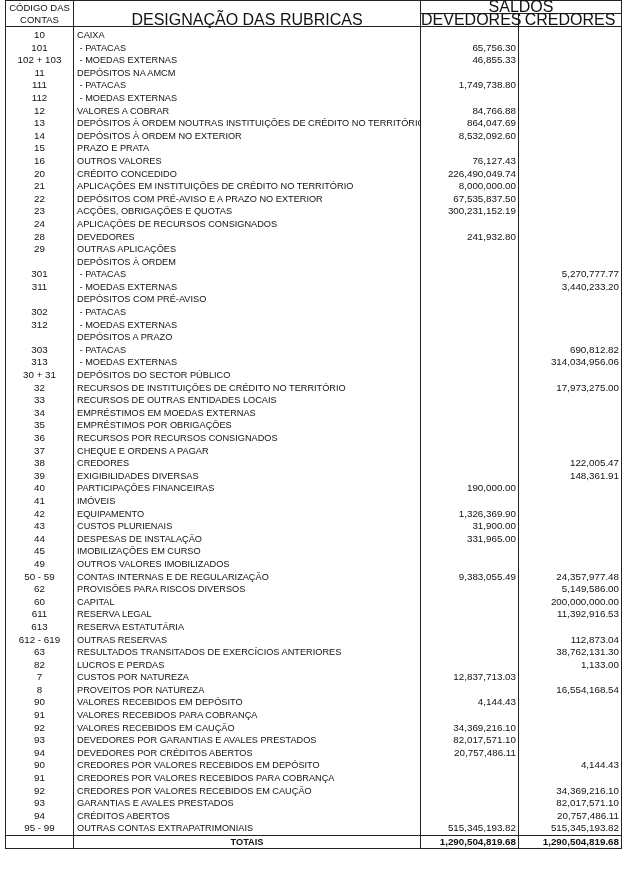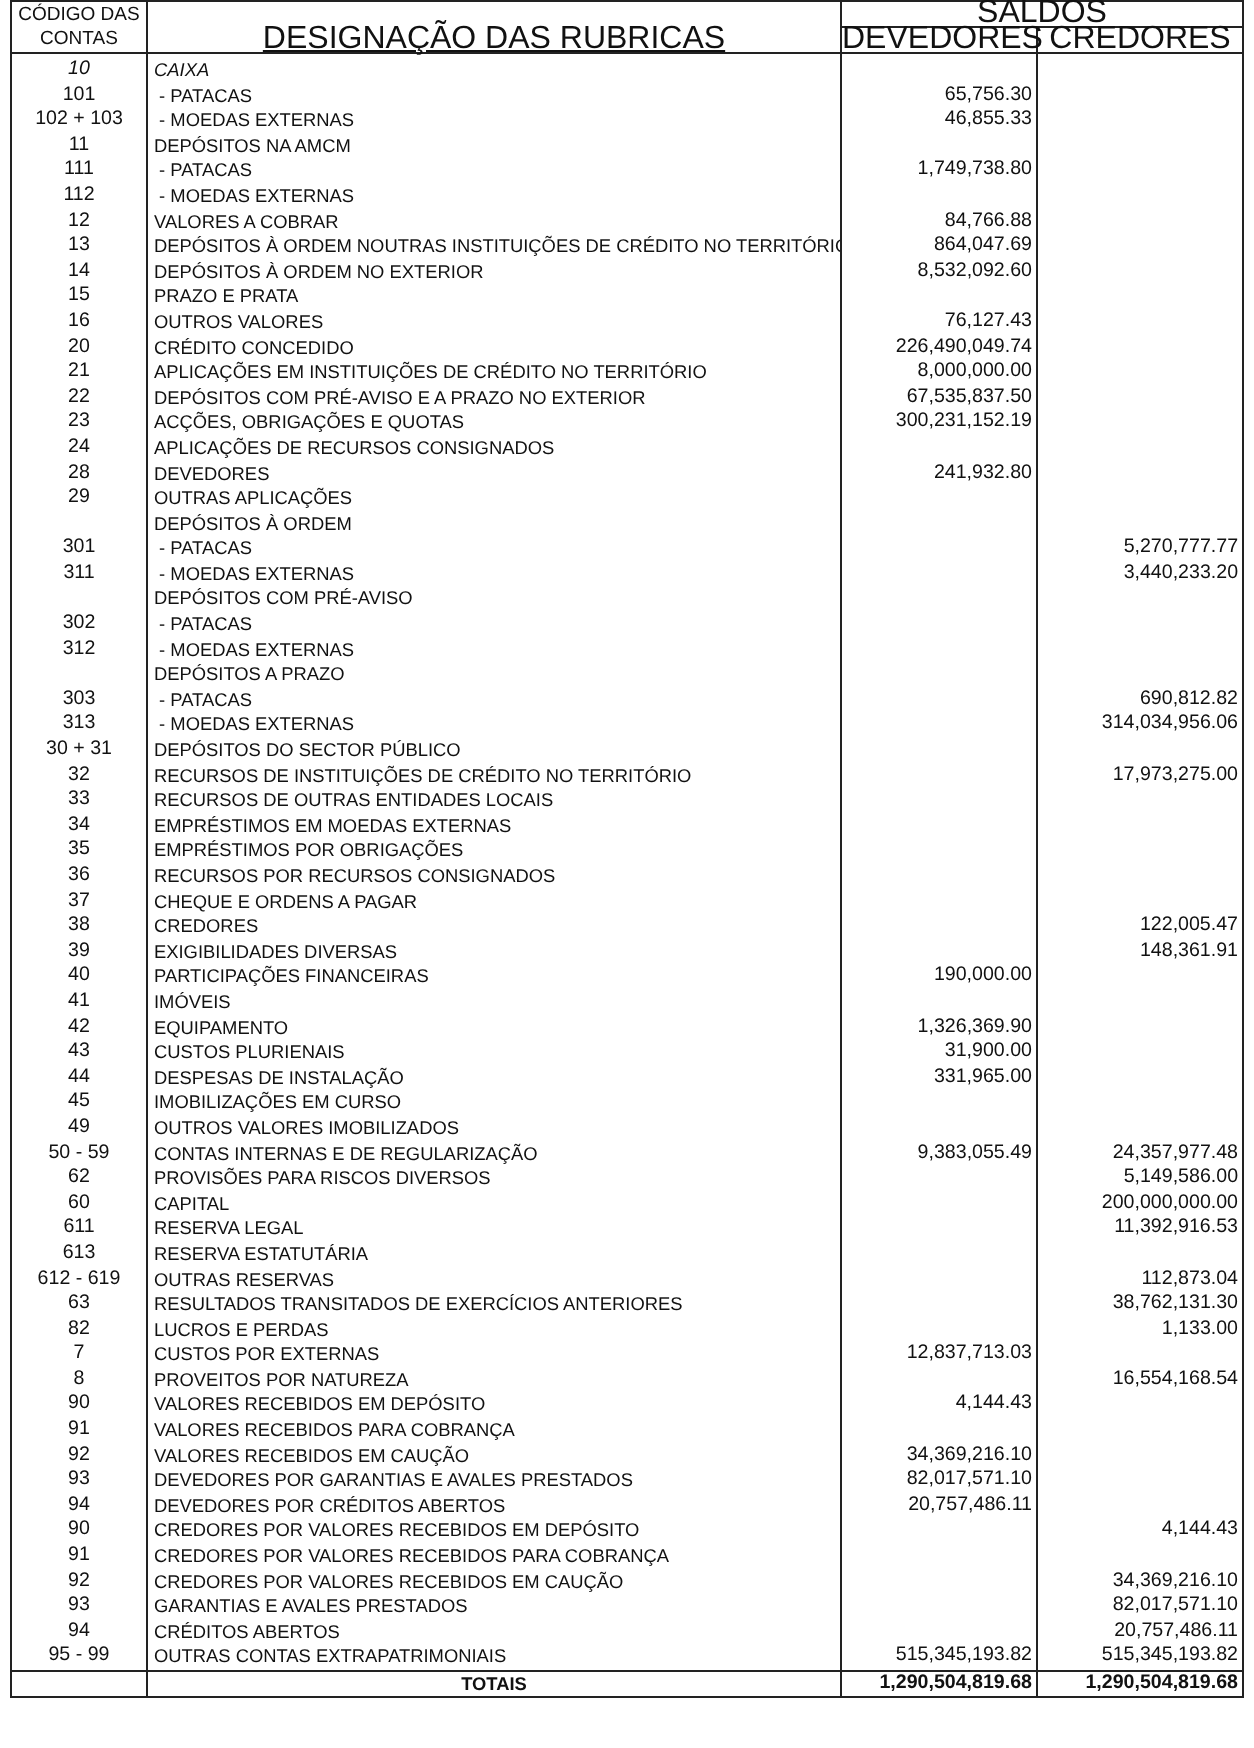--- a/index.html
+++ b/index.html
@@ -3,27 +3,27 @@
 <meta charset="utf-8">
 <style>
   html,body{margin:0;padding:0;background:#fff;}
   body{width:627px;height:874px;position:relative;font-family:"Liberation Sans",sans-serif;color:#111;overflow:hidden;}
   #sheet{position:absolute;left:5px;top:0;width:616px;}
   table{border-collapse:collapse;width:616px;table-layout:fixed;font-size:9.2px;}
   col.c1{width:68px;} col.c2{width:347px;} col.c3{width:98px;} col.c4{width:103px;}
   th{font-weight:normal;font-size:16px;padding:0;height:12px;line-height:12px;}
   td{padding:0;height:12.6px;line-height:12.6px;white-space:nowrap;overflow:hidden;}
   .hdr-code{border:1.5px solid #222;text-align:center;font-size:9.5px;line-height:12px;}
-  .hdr-desig{border:1.5px solid #222;text-align:center;vertical-align:bottom;text-decoration:underline;}
+  .hdr-desig{border:1.5px solid #222;text-align:center;vertical-align:bottom;}
   .hdr-saldos{border:1.5px solid #222;text-align:center;}
   .hdr-sub{border:1.5px solid #222;text-align:center;}
   td.code{text-align:center;border-left:1.5px solid #222;border-right:1.5px solid #222;font-size:9.8px;}
   td.desig{padding-left:3px;border-right:1.5px solid #222;}
   td.num{text-align:right;padding-right:2px;border-right:1.5px solid #222;font-size:9.8px;}
-  tr.first td{padding-top:2px;font-style:italic;}
+  tr.first td{padding-top:2px;}
   tr.last td{border-bottom:1.5px solid #222;}
   tr.totals td{border:1.5px solid #222;height:12px;line-height:12px;font-weight:bold;}
   tr.totals td.tlabel{text-align:center;}
 </style>
 </head>
 <body>
 
 <div id="sheet">
   <table>
     <colgroup>
@@ -348,21 +348,21 @@
           <td class="num">38,762,131.30</td>
         </tr>
         <tr>
           <td class="code">82</td>
           <td class="desig">LUCROS E PERDAS</td>
           <td class="num"></td>
           <td class="num">1,133.00</td>
         </tr>
         <tr>
           <td class="code">7</td>
-          <td class="desig">CUSTOS POR EXTERNAS</td>
+          <td class="desig">CUSTOS POR NATUREZA</td>
           <td class="num">12,837,713.03</td>
           <td class="num"></td>
         </tr>
         <tr>
           <td class="code">8</td>
           <td class="desig">PROVEITOS POR NATUREZA</td>
           <td class="num"></td>
           <td class="num">16,554,168.54</td>
         </tr>
         <tr>

